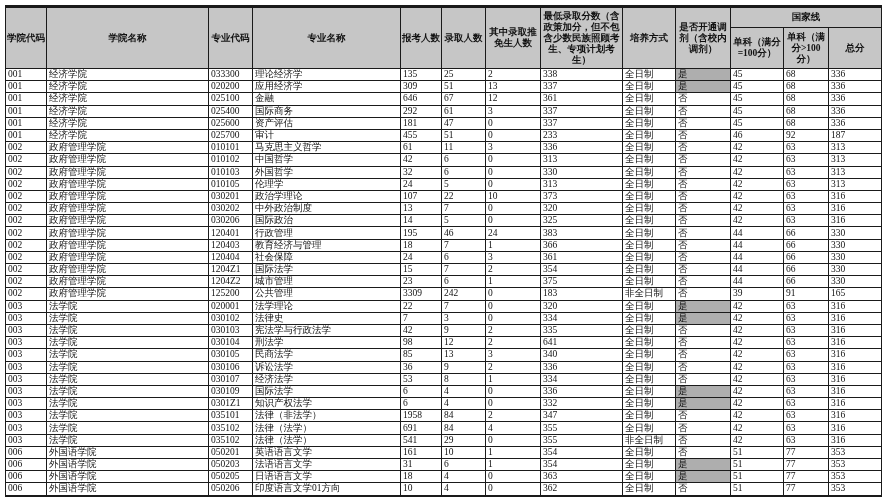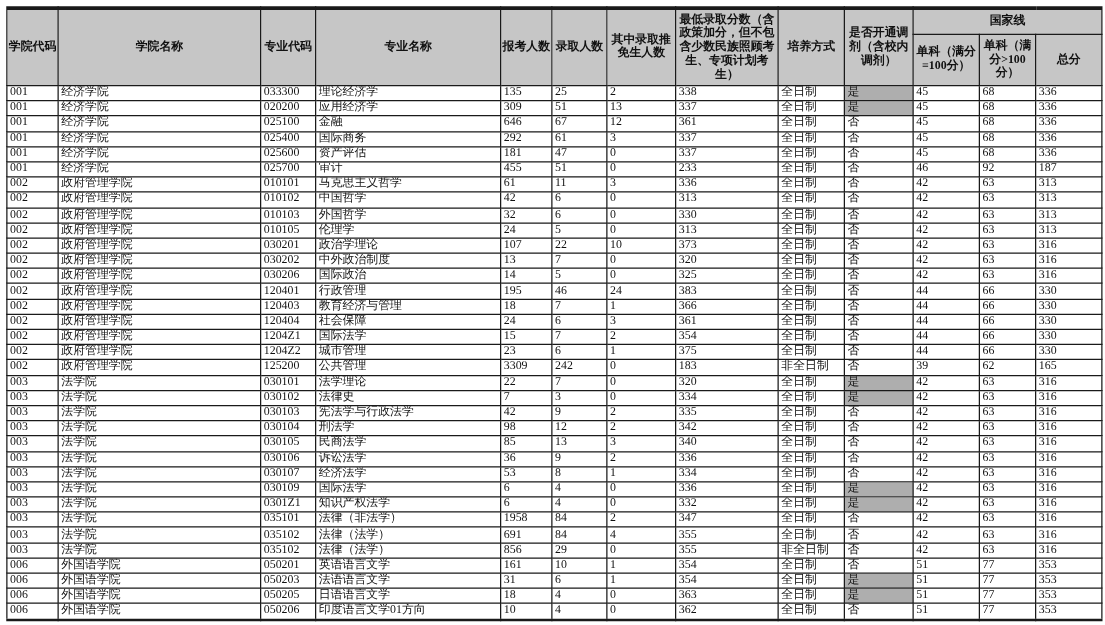--- a/index.html
+++ b/index.html
@@ -360,27 +360,27 @@
           <td>政府管理学院</td>
           <td>125200</td>
           <td>公共管理</td>
           <td>3309</td>
           <td>242</td>
           <td>0</td>
           <td>183</td>
           <td>非全日制</td>
           <td>否</td>
           <td>39</td>
-          <td>62</td>
+          <td>91</td>
           <td>165</td>
         </tr>
         <tr>
           <td>003</td>
           <td>法学院</td>
-          <td>030101</td>
+          <td>020001</td>
           <td>法学理论</td>
           <td>22</td>
           <td>7</td>
           <td>0</td>
           <td>320</td>
           <td>全日制</td>
           <td class="hl">是</td>
           <td>42</td>
           <td>63</td>
           <td>316</td>
@@ -416,21 +416,21 @@
           <td>316</td>
         </tr>
         <tr>
           <td>003</td>
           <td>法学院</td>
           <td>030104</td>
           <td>刑法学</td>
           <td>98</td>
           <td>12</td>
           <td>2</td>
-          <td>342</td>
+          <td>641</td>
           <td>全日制</td>
           <td>否</td>
           <td>42</td>
           <td>63</td>
           <td>316</td>
         </tr>
         <tr>
           <td>003</td>
           <td>法学院</td>
           <td>030105</td>
@@ -533,21 +533,21 @@
           <td>否</td>
           <td>42</td>
           <td>63</td>
           <td>316</td>
         </tr>
         <tr>
           <td>003</td>
           <td>法学院</td>
           <td>035102</td>
           <td>法律（法学）</td>
-          <td>856</td>
+          <td>541</td>
           <td>29</td>
           <td>0</td>
           <td>355</td>
           <td>非全日制</td>
           <td>否</td>
           <td>42</td>
           <td>63</td>
           <td>316</td>
         </tr>
         <tr>

